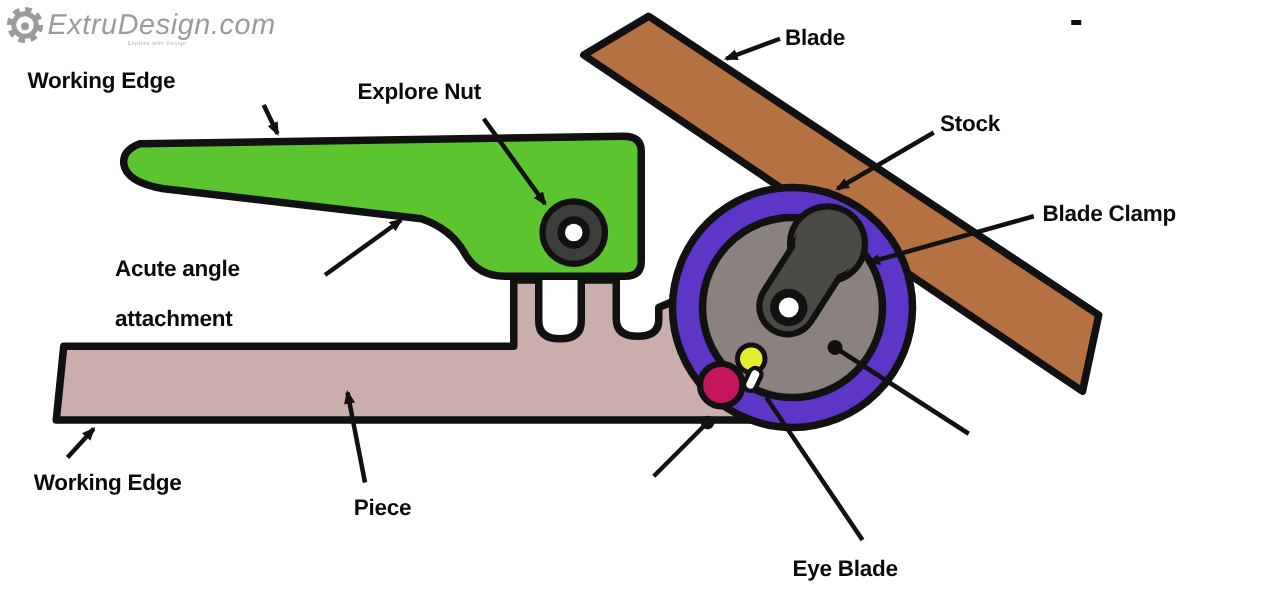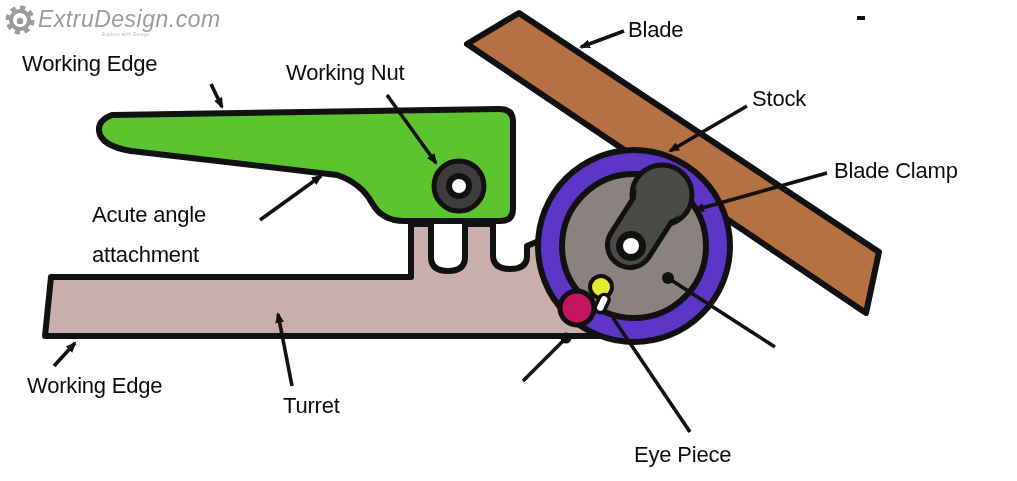--- a/index.html
+++ b/index.html
@@ -7,22 +7,22 @@
     position:relative;
     width:1017px;height:481px;
     background:#ffffff;
     overflow:hidden;
     font-family:"Liberation Sans",sans-serif;
   }
   .stage svg.diagram{position:absolute;left:0;top:0;}
   .lbl{
     position:absolute;
     font-family:"Liberation Sans",sans-serif;
-    font-weight:400;
-    font-size:22px;
+    font-weight:700;
+    font-size:18px;
     color:#0b0b0b;
     white-space:nowrap;
     line-height:30px;
     letter-spacing:-0.2px;
   }
   .lbl.two-line{line-height:40px;}
   .logo{position:absolute;left:2px;top:2px;width:230px;height:36px;}
   .logo .gear{position:absolute;left:2px;top:2px;}
   .logo .brand{
     position:absolute;left:36px;top:4px;
@@ -104,25 +104,25 @@
     <svg class="gear" width="32" height="32" viewBox="0 0 32 32">
       <circle cx="16" cy="16" r="11" fill="none" stroke="#9b9b9b" stroke-width="7" stroke-dasharray="4.6 4.0"></circle>
       <circle cx="16" cy="16" r="9" fill="none" stroke="#9b9b9b" stroke-width="4"></circle>
       <circle cx="16" cy="17" r="3.2" fill="#9b9b9b"></circle>
     </svg>
     <span class="brand">ExtruDesign.com</span>
     <span class="tagline">Explore with Design</span>
   </div>
 
   <div class="lbl" style="left:22px;top:49px">Working Edge</div>
-  <div class="lbl" style="left:286px;top:58px">Working Nut</div>
+  <div class="lbl" style="left:286px;top:58px">Explore Nut</div>
   <div class="lbl" style="left:628px;top:15px">Blade</div>
   <div class="lbl" style="left:752px;top:84px">Stock</div>
   <div class="lbl two-line" style="left:92px;top:195px">
     <span style="display:block">Acute angle</span>
     <span style="display:block">attachment</span>
   </div>
   <div class="lbl" style="left:834px;top:156px">Blade Clamp</div>
   <div class="lbl" style="left:27px;top:371px">Working Edge</div>
-  <div class="lbl" style="left:283px;top:391px">Turret</div>
-  <div class="lbl" style="left:634px;top:440px">Eye Piece</div>
+  <div class="lbl" style="left:283px;top:391px">Piece</div>
+  <div class="lbl" style="left:634px;top:440px">Eye Blade</div>
 
 </div>
 
 </body></html>

